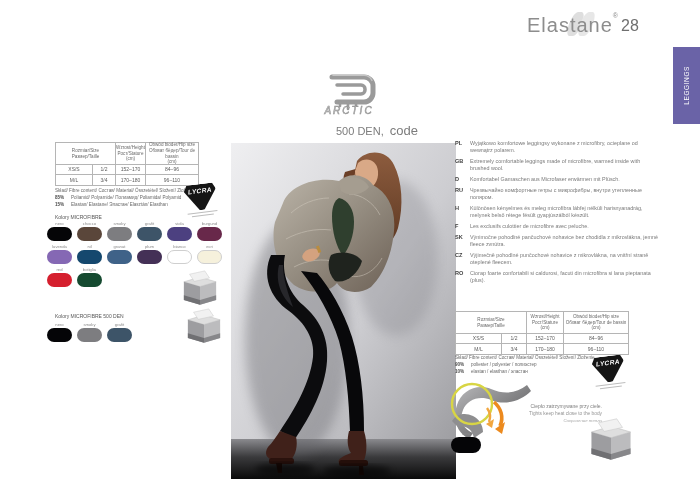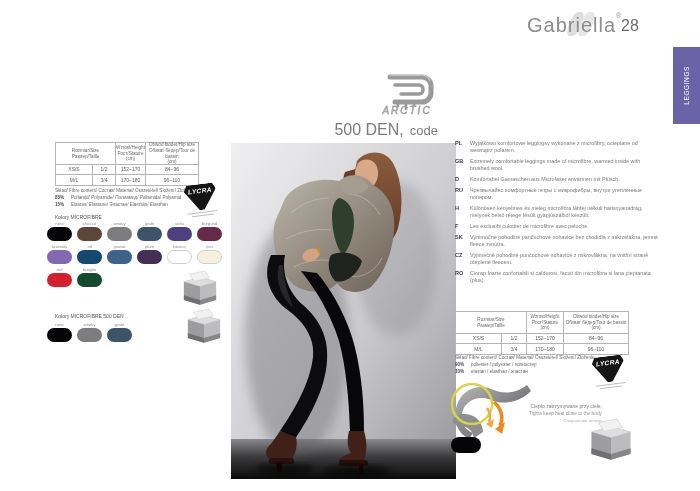--- a/index.html
+++ b/index.html
@@ -56,23 +56,23 @@
   .g2{left:47px;top:322px;grid-template-columns:repeat(3,25px);}
   .swc{display:flex;flex-direction:column;align-items:center;}
   .swl{font-size:4.2px;color:#8a8a8a;margin-bottom:1px;}
   .swp{width:25px;height:14px;border-radius:7px;}
   .swp.light{border:1px solid #cfcfcf;width:23px;height:12px;}
   .bottom-color{position:absolute;left:450px;top:431px;width:32px;display:flex;
                 flex-direction:column;align-items:center;}
   .swp.big{width:30px;height:16px;border-radius:8px;}
 
   
-  .arctic{position:absolute;left:318px;top:72px;width:120px;text-align:right;}
+  .arctic{position:absolute;left:318px;top:72px;width:120px;text-align:left;}
   .den-line{margin-top:1px;color:#7c7c7c;}
-  .den-main{font-size:16px;} .den-code{font-size:13px;margin-left:6px;}
+  .den-main{font-size:11px;margin-left:18px;} .den-code{font-size:13px;margin-left:6px;}
 
   
   .photo{position:absolute;left:231px;top:143px;width:225px;height:336px;}
 
   
   .descs{position:absolute;left:455px;top:140px;width:205px;}
   .desc-item{display:flex;gap:4px;margin-bottom:3.4px;}
   .dcode{font-weight:bold;font-size:5.6px;color:#3f3f3f;min-width:11px;line-height:1.35;}
   .dtext{font-size:5.4px;color:#7a7a7a;line-height:1.35;}
 
@@ -103,21 +103,21 @@
         <polygon points="9,4 25,0.5 30,8 14,11.5" fill="#f1f1f1" stroke="#c8c8c8" stroke-width="0.5"></polygon>
         <polygon points="3,26 20,31 20,36 3,31" fill="#707073"></polygon>
         <polygon points="20,31 37,26 37,31 20,36" fill="#87878a"></polygon>
       </g>
     </defs>
   </svg>
 
   <div class="brand">
     <span class="swoosh s1"></span>
     <span class="swoosh s2"></span>
-    <span class="brand-text">Gabriella</span><sup>®</sup>
+    <span class="brand-text">Elastane</span><sup>®</sup>
   </div>
   <div class="pageno">28</div>
   <div class="tab">
     <span>LEGGINGS</span>
   </div>
 
   <div class="arctic">
     <svg width="62" height="44" viewBox="0 0 62 44">
       <g fill="none" stroke="#9a9a9a" stroke-linecap="round">
         <path d="M14 5 h32 a9 9 0 0 1 9 9 v7 a9 9 0 0 1 -9 9 h-27" stroke-width="5"></path>

